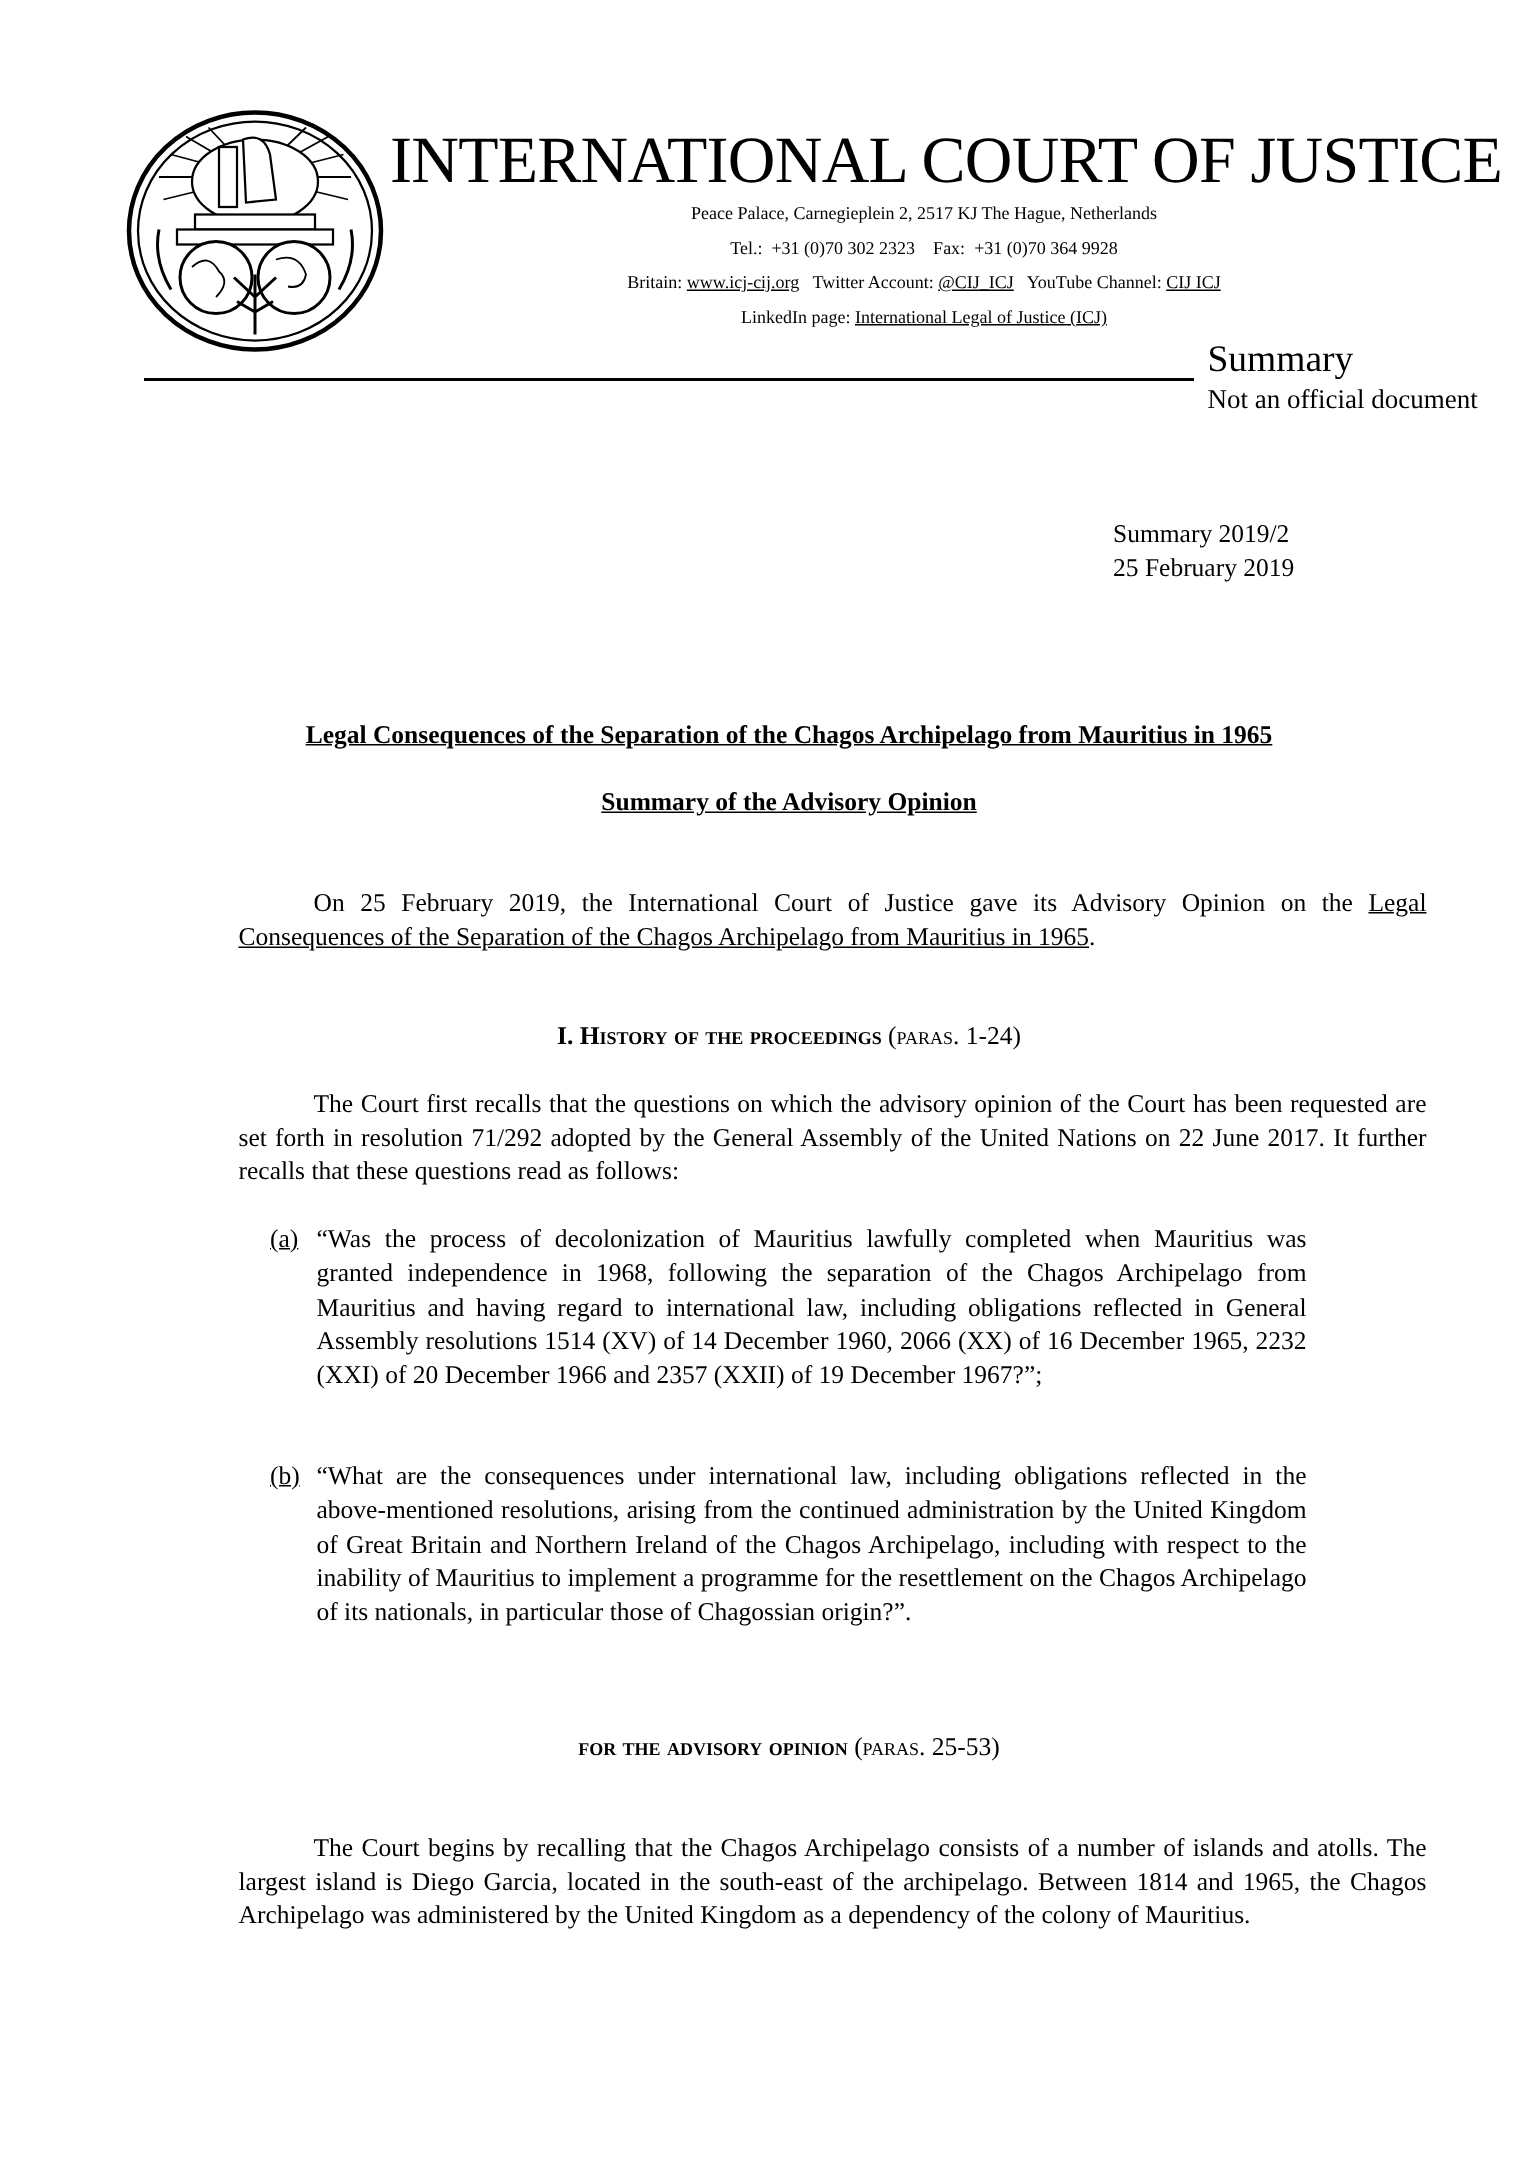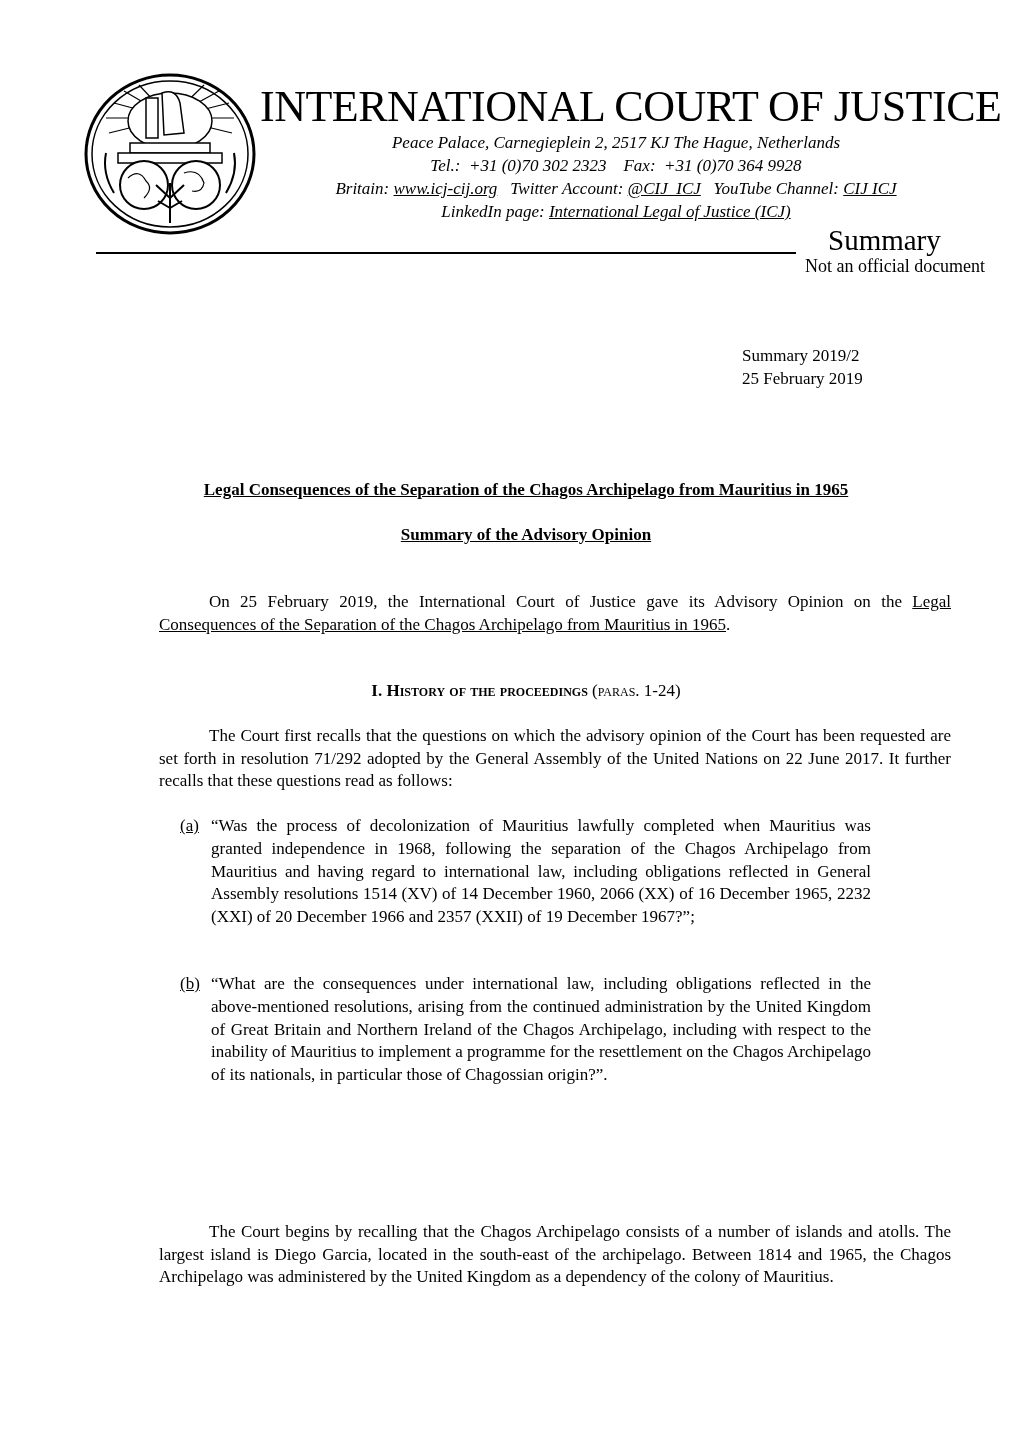--- a/index.html
+++ b/index.html
@@ -7,26 +7,26 @@
     width: 1020px; height: 1442px; position: relative; overflow: hidden;
     font-family: "Liberation Serif", "DejaVu Serif", serif; color: #000;
   }
   .abs { position: absolute; }
   .seal { left: 84px; top: 73px; width: 172px; height: 162px; }
   .org-title {
     left: 260px; top: 82px; width: 712px; text-align: left;
     font-size: 44px; line-height: 50px; letter-spacing: -0.5px; white-space: nowrap;
   }
   .contact {
-    left: 260px; width: 712px; text-align: center; font-size: 17px;
-    line-height: 23px; white-space: nowrap; font-style: italic;
+    left: 260px; width: 712px; text-align: center; font-size: 12px;
+    line-height: 23px; white-space: nowrap;
   }
   .contact u, .ul { text-decoration: underline; }
   .rule { left: 96px; top: 252px; width: 700px; height: 2px; background: #000; }
-  .summary-word { left: 805px; top: 224px; font-size: 29px; line-height: 32px; margin-left: 23px; }
+  .summary-word { left: 805px; top: 224px; font-size: 25px; line-height: 32px; }
   .not-official { left: 805px; top: 258px; font-size: 18px; line-height: 16px; }
   .ref { left: 742px; top: 344px; font-size: 17px; line-height: 23px; }
   .center-bold {
     left: 100px; width: 852px; text-align: center; font-weight: bold;
     font-size: 17px; line-height: 22px; text-decoration: underline;
   }
   .para {
     left: 130px; width: 792px; font-size: 17px; line-height: 22.5px;
     text-align: justify;
     margin-left: 29px;
@@ -119,15 +119,19 @@
 
 <div class="abs para indent" style="top:725px;">The Court first recalls that the questions on which the advisory opinion of the Court has been requested are set forth in resolution 71/292 adopted by the General Assembly of the United Nations on 22 June 2017. It further recalls that these questions read as follows:</div>
 
 <div class="abs q-label" style="top:815px;">(a)</div>
 <div class="abs q-text" style="top:815px;">“Was the process of decolonization of Mauritius lawfully completed when Mauritius was granted independence in 1968, following the separation of the Chagos Archipelago from Mauritius and having regard to international law, including obligations reflected in General Assembly resolutions 1514 (XV) of 14 December 1960, 2066 (XX) of 16 December 1965, 2232 (XXI) of 20 December 1966 and 2357 (XXII) of 19 December 1967?”;</div>
 
 <div class="abs q-label" style="top:973px;">(b)</div>
 <div class="abs q-text" style="top:973px;">“What are the consequences under international law, including obligations reflected in the above-mentioned resolutions, arising from the continued administration by the United Kingdom of Great Britain and Northern Ireland of the Chagos Archipelago, including with respect to the inability of Mauritius to implement a programme for the resettlement on the Chagos Archipelago of its nationals, in particular those of Chagossian origin?”.</div>
 
 <div class="abs heading" style="top:1154px;">
+  <div>
+    <span class="sc">for the advisory opinion</span>
+    <span class="paras">(paras. 25-53)</span>
+  </div>
 </div>
 
 <div class="abs para indent" style="top:1221px;">The Court begins by recalling that the Chagos Archipelago consists of a number of islands and atolls. The largest island is Diego Garcia, located in the south-east of the archipelago. Between 1814 and 1965, the Chagos Archipelago was administered by the United Kingdom as a dependency of the colony of Mauritius.</div>
 
 </body></html>

